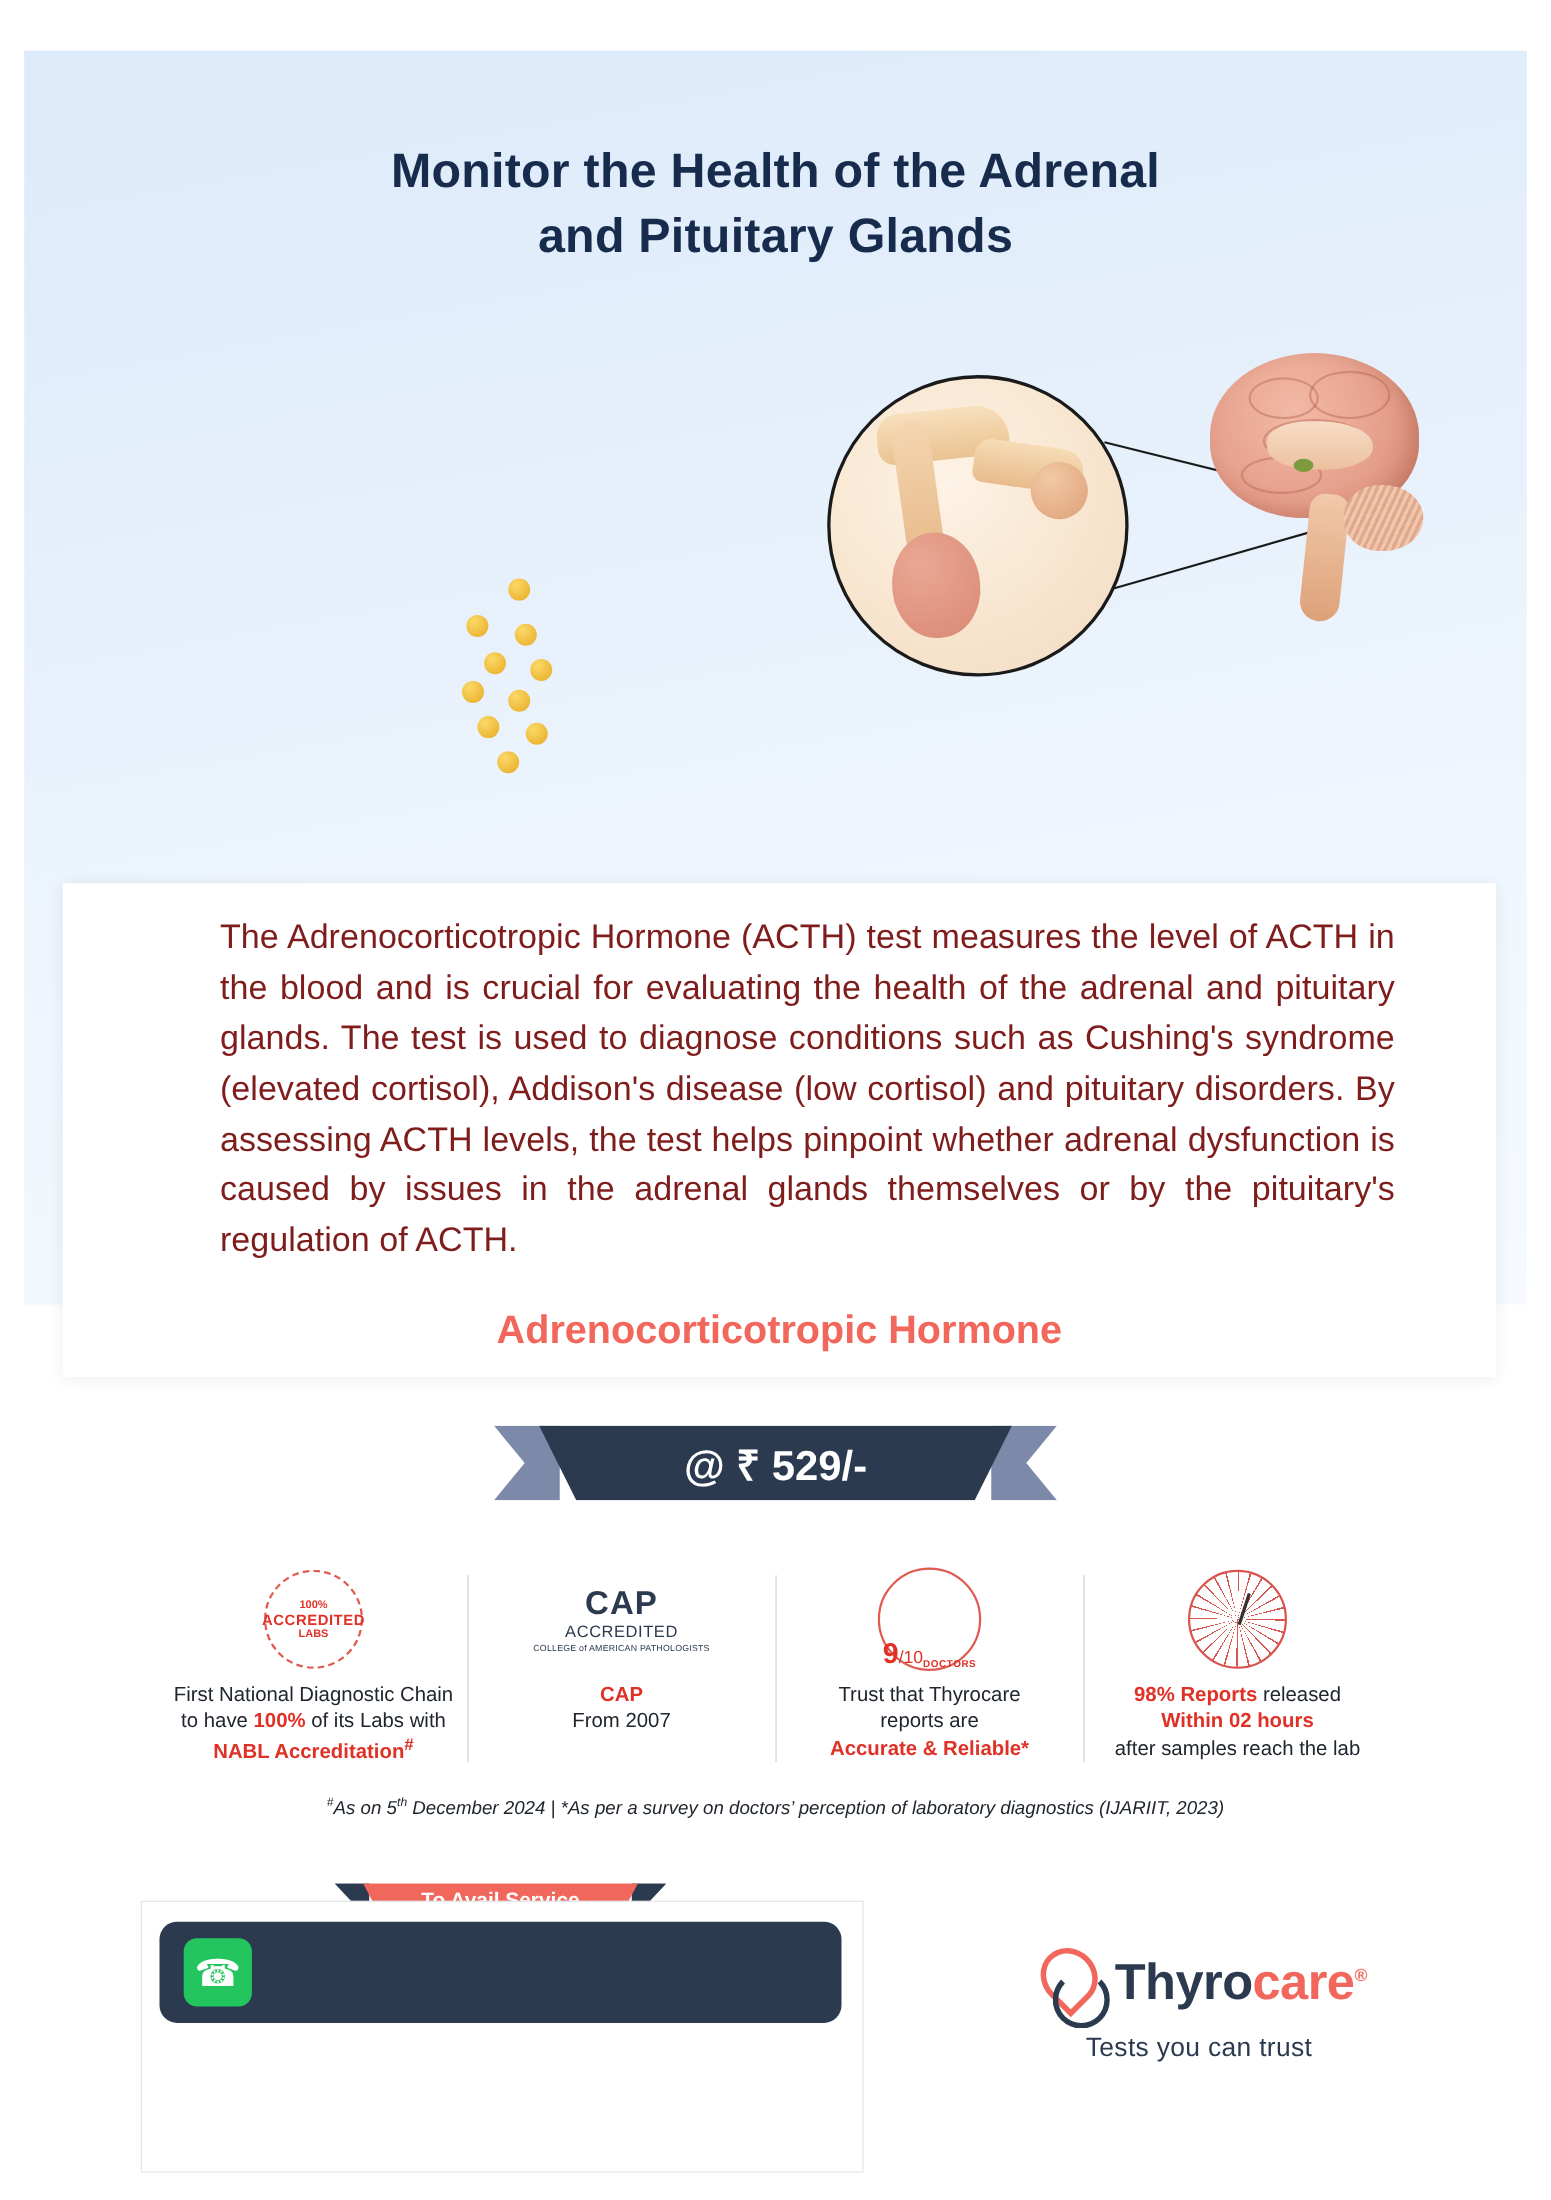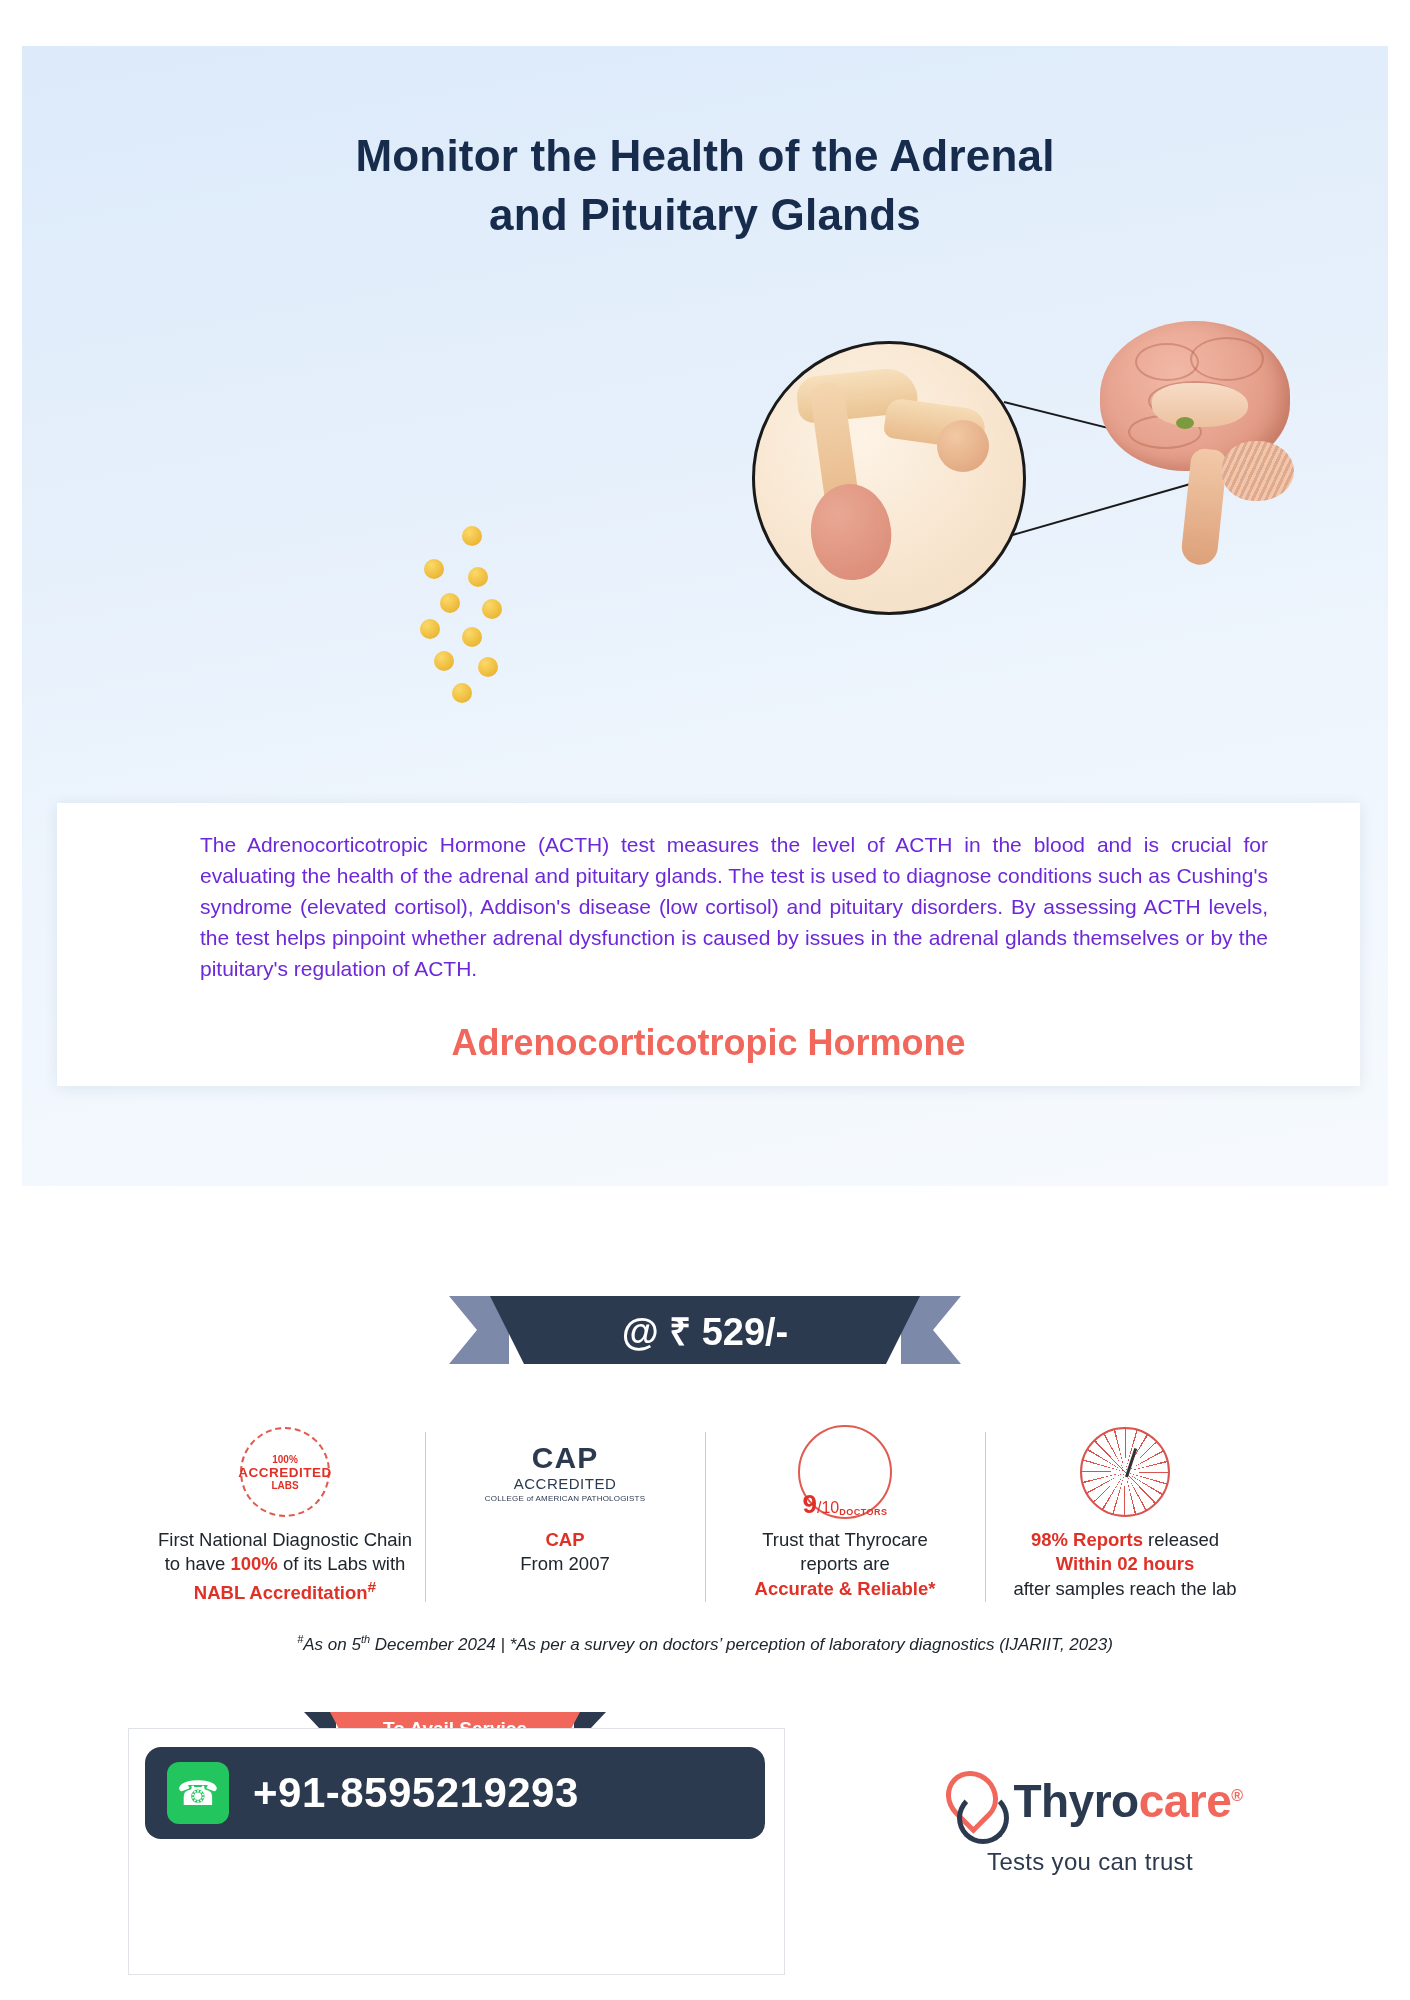--- a/index.html
+++ b/index.html
@@ -178,22 +178,22 @@
   .tag::after {
     content: "";
     position: absolute;
     right: -1px; top: 0;
     border-top: 52px solid #2c3a4f;
     border-right: 36px solid transparent;
   }
   .tag span { position: relative; z-index: 2; }
   .para {
     margin: 26px 92px 0 143px;
-    color: #6d28d9;
-    font-size: 21px;
+    color: #7f1d1d;
+    font-size: 31px;
     line-height: 1.48;
     text-align: justify;
   }
   .test-name {
     margin-top: 38px;
     text-align: center;
     color: #f1675c;
     font-size: 36px;
     font-weight: bold;
   }
@@ -521,21 +521,20 @@
 
   <div class="avail">
     <div class="avail-wing-l"></div>
     <div class="avail-wing-r"></div>
     <div class="avail-main">To Avail Service</div>
   </div>
 
   <div class="phone-box">
     <div class="phone-pill">
       <div class="phone-icon">☎</div>
-      <div class="phone-num">+91-8595219293</div>
     </div>
   </div>
 
   <div class="logo-wrap">
     <div class="logo-row">
       <div class="logo-mark">
         <div class="logo-drop"></div>
         <div class="logo-circle"></div>
       </div>
       <div class="logo-text">

